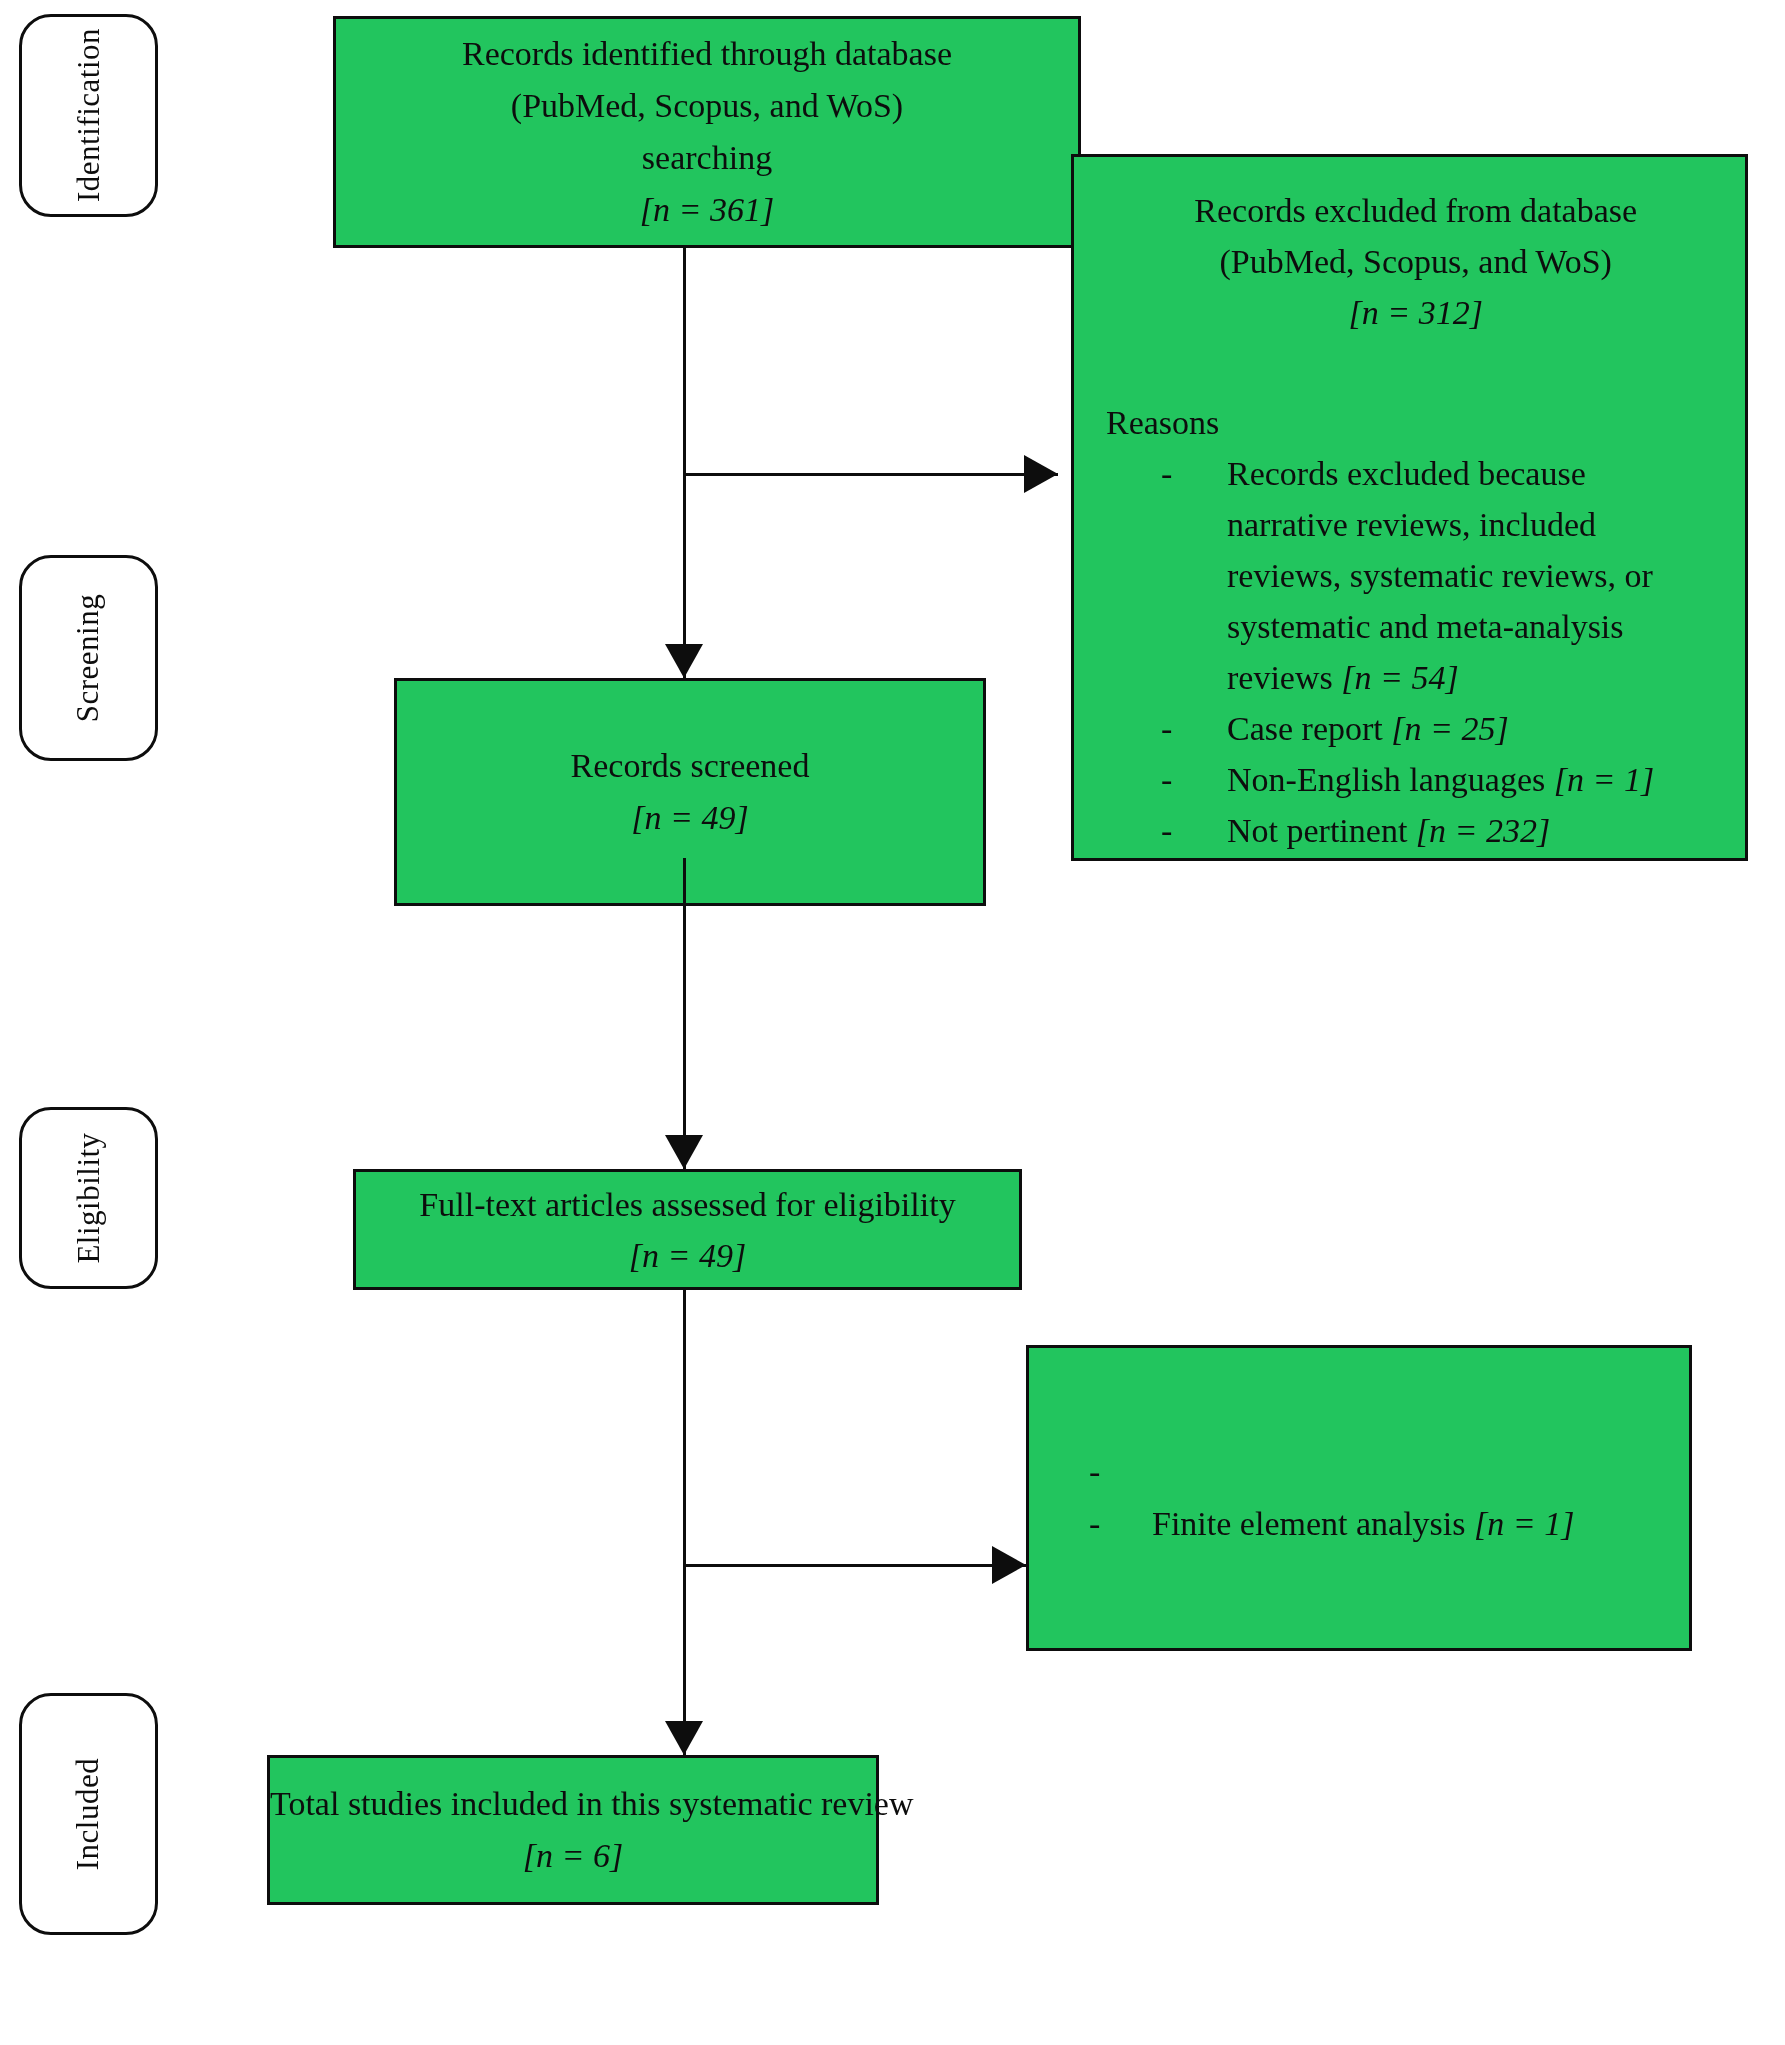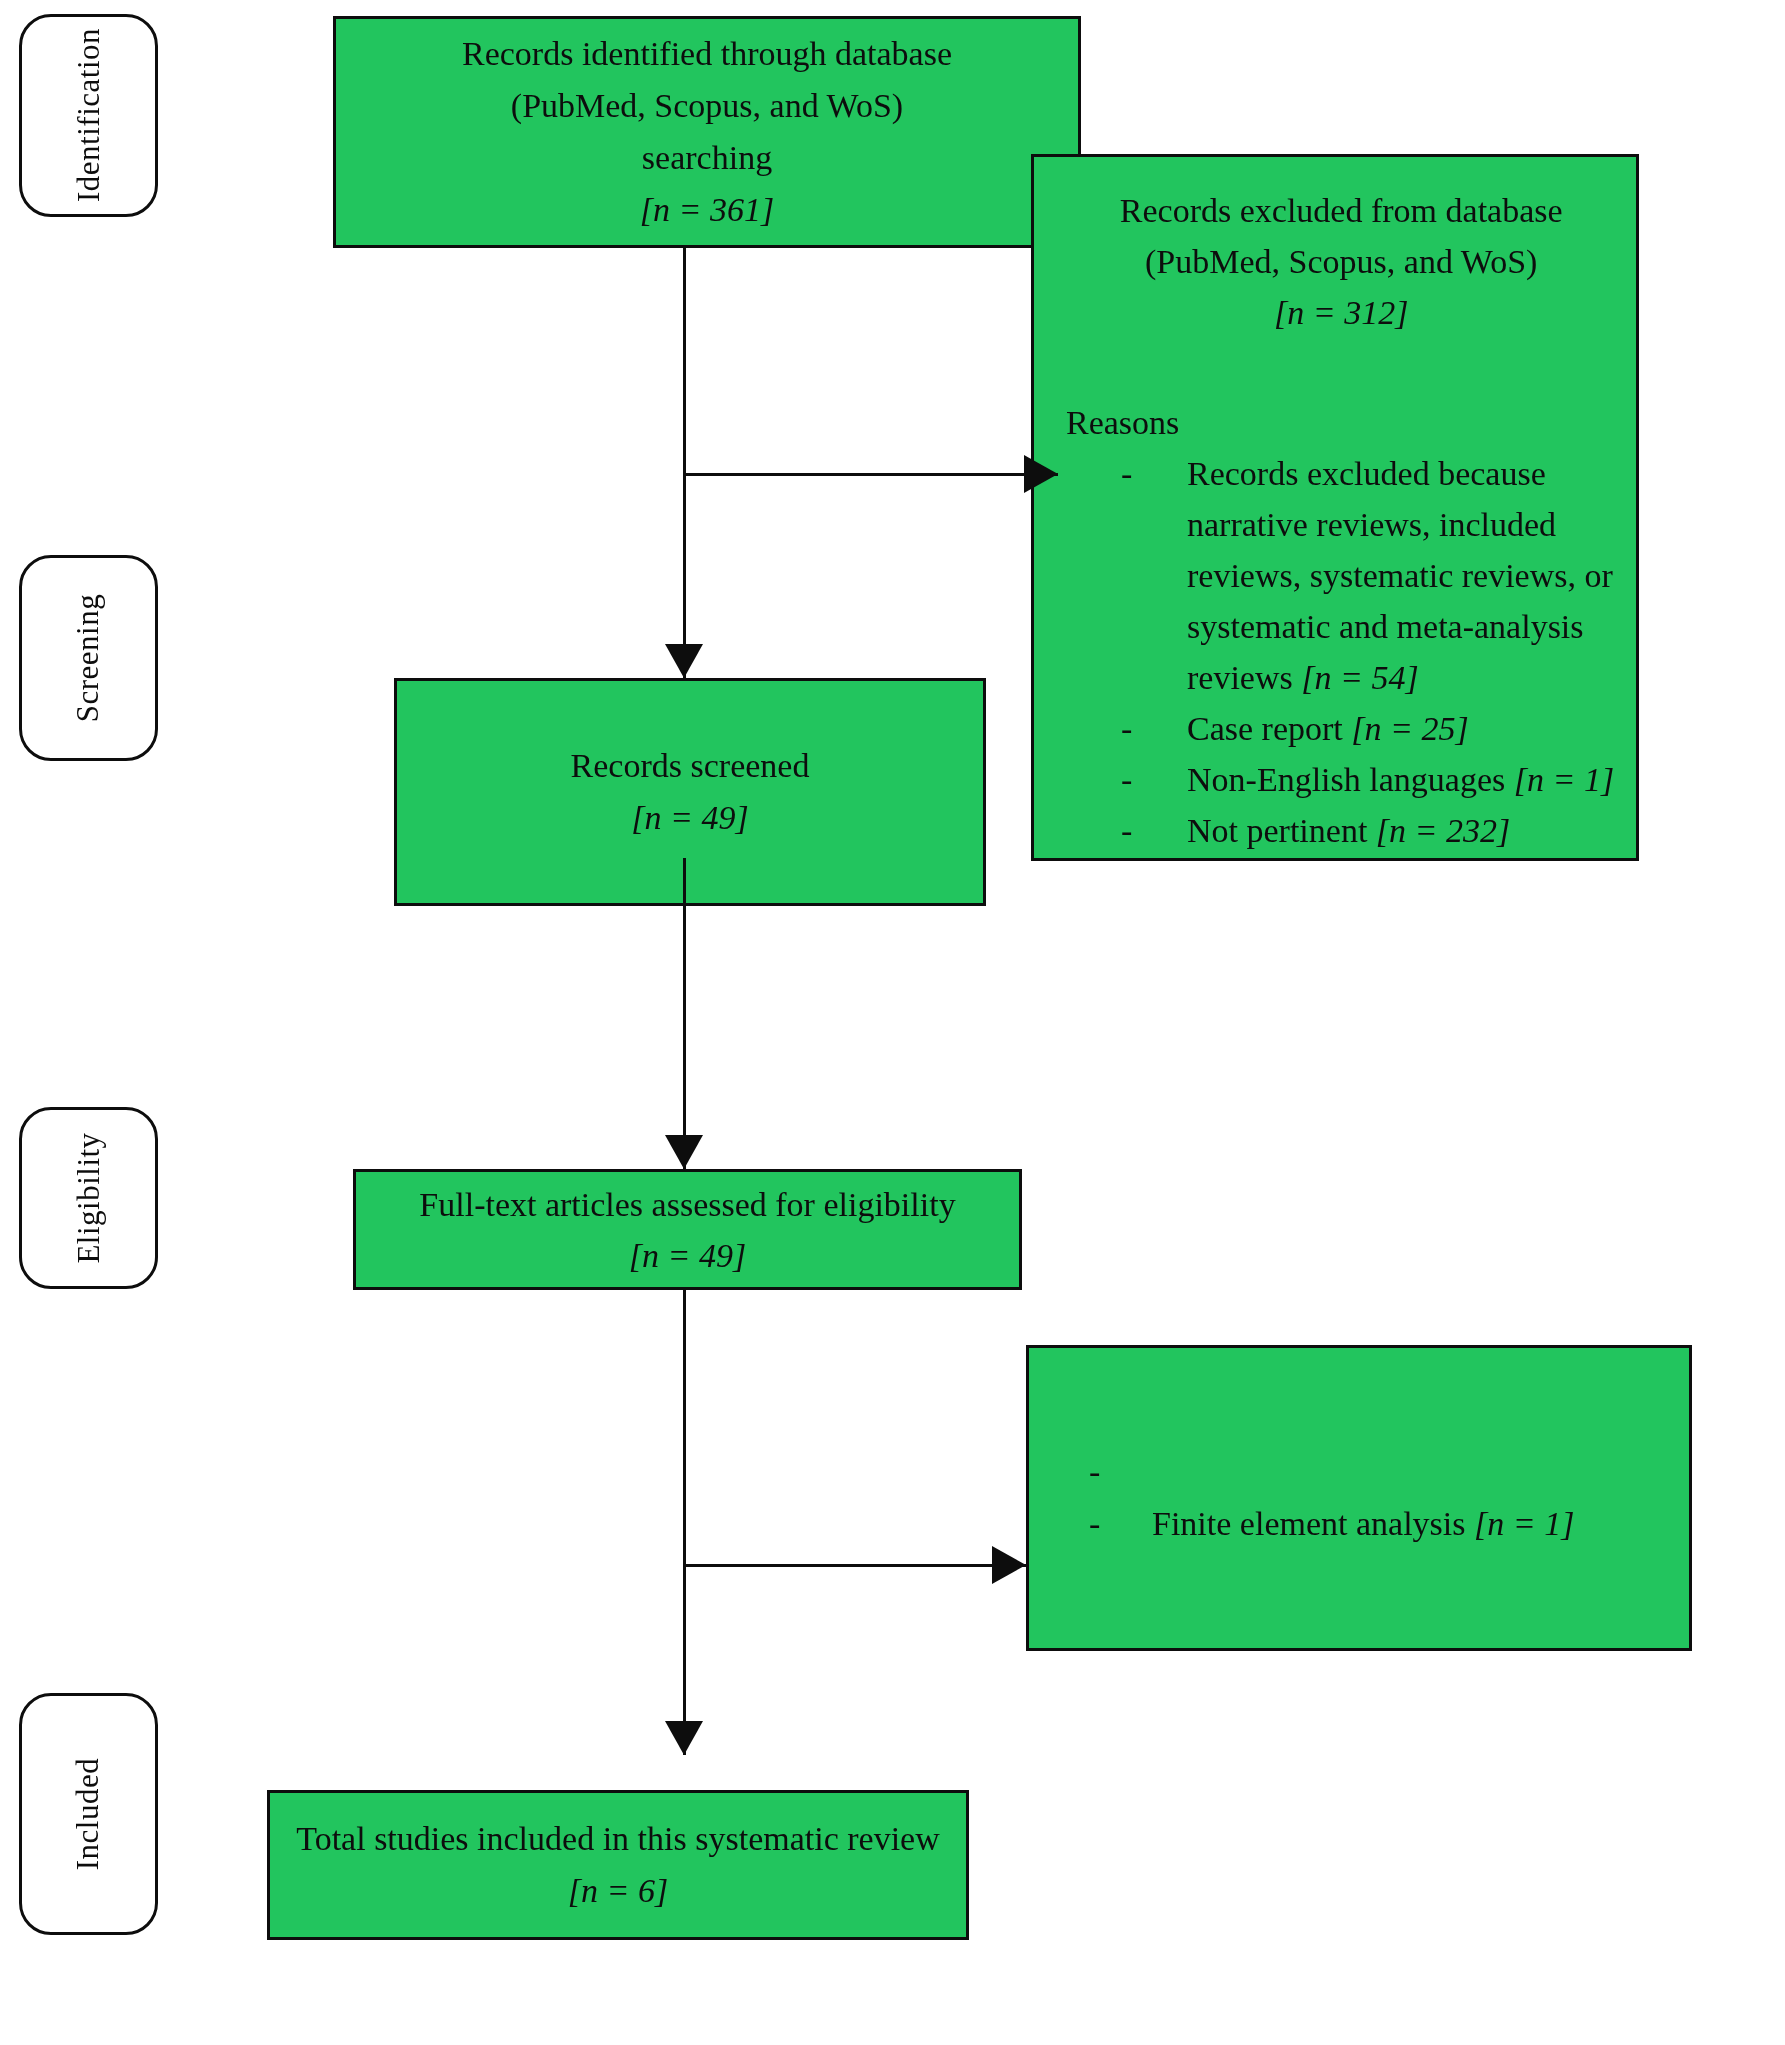--- a/index.html
+++ b/index.html
@@ -81,21 +81,21 @@
     <span class="stage-text">Included</span>
   </div>
 
   <div class="fbox" style="left:333px; top:16.4px; width:748px; height:232px;">
     <div class="center nowrap">Records identified through database</div>
     <div class="center nowrap">(PubMed, Scopus, and WoS)</div>
     <div class="center nowrap">searching</div>
     <div class="center nowrap count">[n = 361]</div>
   </div>
 
-  <div class="fbox listbox" style="left:1031px; top:154px; width:608px; height:707px; padding:28px 19.6px 0 32px;">
+  <div class="fbox listbox" style="left:1071px; top:154px; width:677px; height:707px; padding:28px 19.6px 0 32px;">
     <div class="center nowrap">Records excluded from database</div>
     <div class="center nowrap">(PubMed, Scopus, and WoS)</div>
     <div class="center nowrap count">[n = 312]</div>
     <div class="reasons-heading">Reasons</div>
 
     <div class="bullet">
       <div class="dash">-</div>
       <div class="bullet-body">
         <div class="nowrap">Records excluded because</div>
         <div class="nowrap">narrative reviews, included</div>
@@ -134,21 +134,21 @@
   <div class="fbox listbox" style="left:1026px; top:1345px; width:666px; height:306px; justify-content:center; padding:0 16.4px 0 22px; line-height:52px;">
     <div class="bullet">
       <div class="dash" style="flex-basis:101px; padding-left:38px;">-</div>
     </div>
     <div class="bullet">
       <div class="dash" style="flex-basis:101px; padding-left:38px;">-</div>
       <div class="bullet-body nowrap"><span>Finite element analysis </span><span class="count">[n = 1]</span></div>
     </div>
   </div>
 
-  <div class="fbox" style="left:267px; top:1755px; width:702px; height:150px;margin-top:35px;">
+  <div class="fbox" style="left:267px; top:1755px; width:612px; height:150px;">
     <div class="center nowrap">Total studies included in this systematic review</div>
     <div class="center nowrap count">[n = 6]</div>
   </div>
 
   <div class="line" style="left:683px; top:248px; width:3.3px; height:430px;"></div>
   <div class="arrow-down" style="left:665px; top:644px;"></div>
 
   <div class="line" style="left:685px; top:473px; width:373px; height:3.3px;"></div>
   <div class="arrow-right" style="left:1024px; top:455px;"></div>
 

